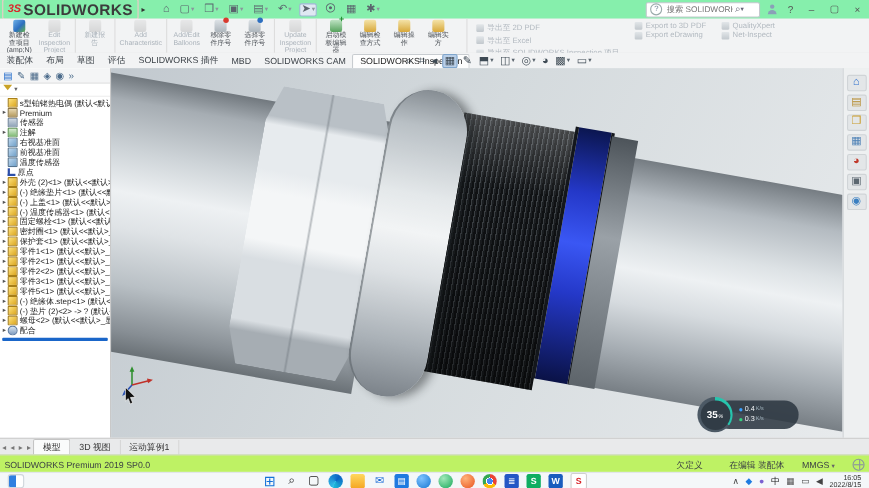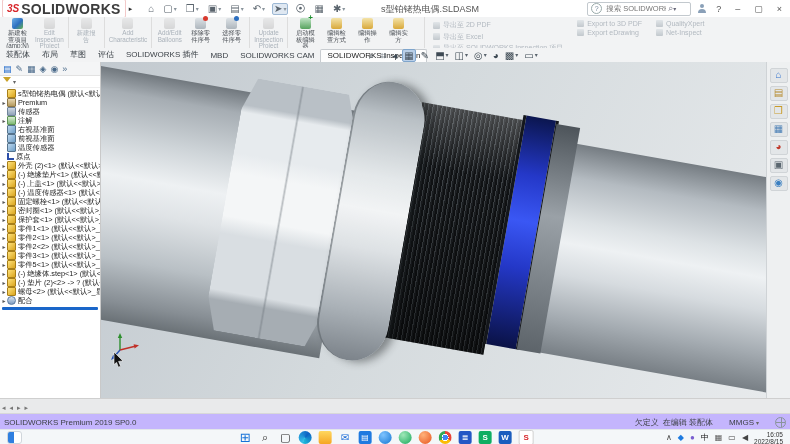--- a/index.html
+++ b/index.html
@@ -1,21 +1,21 @@
 <!DOCTYPE html>
 <html><head>
 <meta charset="utf-8">
 <style>
   html,body{margin:0;padding:0;}
   body{width:790px;height:444px;position:relative;overflow:hidden;
        font-family:"Liberation Sans","DejaVu Sans",sans-serif;background:#e8eaec;
        -webkit-font-smoothing:antialiased;}
 
   
-  #titlebar{position:absolute;left:0;top:0;right:0;height:17px;background:#ffffff;
+  #titlebar{position:absolute;left:0;top:0;right:0;height:17px;background:#86efac;
             border-bottom:1px solid #e3e3e3;display:flex;align-items:center;font-size:9px;color:#444;}
   .logo{display:flex;align-items:center;padding:0 4px;height:100%;border:1px solid #f2c9c9;border-radius:2px;margin:1px 2px;}
   .logo-mark{color:#d8262b;font-weight:bold;font-style:italic;font-size:10px;margin-right:2px;}
   .logo-text{font-weight:bold;color:#3c3c3c;font-size:14px;letter-spacing:.3px;}
   .menu-arrow{font-size:7px;color:#333;margin:0 4px 0 1px;}
   #qat{display:flex;align-items:center;gap:5px;margin-left:10px;}
   .qa{display:flex;align-items:center;color:#5a646d;font-size:10px;line-height:10px;padding:0 1px;border:1px solid transparent;border-radius:2px;}
   .qa.active{background:#dfe8f2;border-color:#9db8d4;}
   .qa.dd::after{content:"▾";font-size:6px;color:#8a949c;margin-left:1px;}
   #doc-title{position:absolute;left:300px;width:260px;text-align:center;top:3px;font-size:9px;color:#555;white-space:nowrap;}
@@ -139,21 +139,21 @@
   .tp-item{font-size:10px;line-height:11px;width:16px;height:13px;text-align:center;border-radius:2px;background:#e3e6e8;border:1px solid #d0d4d7;}
 
   
   #bottomtabs{position:absolute;left:0;top:398px;right:0;height:15px;background:#e9eaeb;border-top:1px solid #cfcfcf;
               display:flex;align-items:flex-end;font-size:8px;}
   .navarr{font-size:7px;color:#777;padding:0 2px;line-height:13px;}
   .vtab{padding:1px 8px 2px 8px;color:#333;border-right:1px solid #d7d7d7;white-space:nowrap;}
   .vtab.active{background:#fafbfb;border:1px solid #c4c4c4;border-bottom:none;border-radius:2px 2px 0 0;}
 
   
-  #statusbar{position:absolute;left:0;top:413px;right:0;height:16px;background:#c4b5fd;border-top:1px solid #d8d8d8;
+  #statusbar{position:absolute;left:0;top:413px;right:0;height:16px;background:#bef264;border-top:1px solid #d8d8d8;
              display:flex;align-items:center;font-size:8px;color:#3b3f44;padding:0 4px;}
   #status-right{margin-left:auto;display:flex;align-items:center;gap:16px;}
   #status-right .caret{font-size:6px;color:#666;margin-left:2px;}
   .globe{width:9px;height:9px;border-radius:50%;border:1px solid #8a949c;position:relative;}
   .globe::before{content:"";position:absolute;left:50%;top:0;bottom:0;width:0;border-left:1px solid #8a949c;}
   .globe::after{content:"";position:absolute;top:50%;left:0;right:0;height:0;border-top:1px solid #8a949c;}
 
   
   #taskbar{position:absolute;left:0;top:429px;right:0;height:15px;background:#f4f7f9;border-top:1px solid #e2e6ea;
            display:flex;align-items:center;}
@@ -208,21 +208,20 @@
       <span class="qa dd">↶</span>
 
       <span class="qa dd active">➤</span>
 
       <span class="qa">⦿</span>
 
       <span class="qa">▦</span>
 
       <span class="qa dd">✱</span>
     </div>
-  <div id="doc-title">s型铂铑热电偶.SLDASM</div>
   <div id="tb-right">
     <div class="searchbox">
       <span class="lead">?</span>
       <input placeholder="搜索 SOLIDWORKS 帮助" style="">
       <span class="mag">⌕</span>
       <span class="caret">▾</span>
     </div>
     <span class="person"></span>
     <span class="winbtn">?</span>
     <span class="winbtn">–</span>
@@ -587,20 +586,40 @@
       <line x1="9" y1="18" x2="25" y2="14" stroke="#c03028" stroke-width="1.4"></line>
       <polygon points="28,13.3 22.6,12.2 23.6,16.4" fill="#c03028"></polygon>
       <line x1="9" y1="18" x2="2" y2="26" stroke="#2850b0" stroke-width="1.4"></line>
       <polygon points="0,28 5,25.6 2.2,22.8" fill="#2850b0"></polygon>
     </svg>
 
     <svg id="cursor" width="12" height="16" viewBox="0 0 12 16">
       <path d="M1 0 L10 9 L5.6 9.4 L7.6 14.2 L5.4 15.2 L3.6 10.4 L1 12.6 Z" fill="#111" stroke="#fff" stroke-width="0.6"></path>
     </svg>
 
+    <div id="perf">
+      <div class="pill">
+        <div class="prow">
+          <span class="pdot up"></span>
+          <span>0.4</span>
+          <span class="punit">K/s</span>
+        </div>
+        <div class="prow">
+          <span class="pdot down"></span>
+          <span>0.3</span>
+          <span class="punit">K/s</span>
+        </div>
+      </div>
+      <div class="dial">
+        <span>
+            <b>35</b>
+            <i class="pct">%</i>
+          </span>
+      </div>
+    </div>
   </div>
 
   <div id="taskpane">
 
       <span class="tp-item" style="color:#2d6fce">⌂</span>
 
       <span class="tp-item" style="color:#b58a2a">▤</span>
 
       <span class="tp-item" style="color:#c99b28">❒</span>
 
@@ -617,27 +636,35 @@
 <div id="bottomtabs">
   <div style="display:flex">
 
       <span class="navarr">◂</span>
 
       <span class="navarr">◂</span>
 
       <span class="navarr">▸</span>
 
       <span class="navarr">▸</span>
+    </div>
+  <div style="display:flex;align-items:flex-end">
+
+      <span class="vtab active">模型</span>
+
+      <span class="vtab">3D 视图</span>
+
+      <span class="vtab">运动算例1</span>
     </div>
 </div>
 
 <div id="statusbar">
   <span>SOLIDWORKS Premium 2019 SP0.0</span>
   <div id="status-right">
-    <span style="display:flex;gap:4px">
+    <span style="display:flex;gap:24px">
 
         <span>欠定义</span>
 
         <span>在编辑 装配体</span>
       </span>
     <span>
       <span>MMGS</span><span class="caret">▾</span>
     </span>
     <span class="globe"></span>
   </div>

